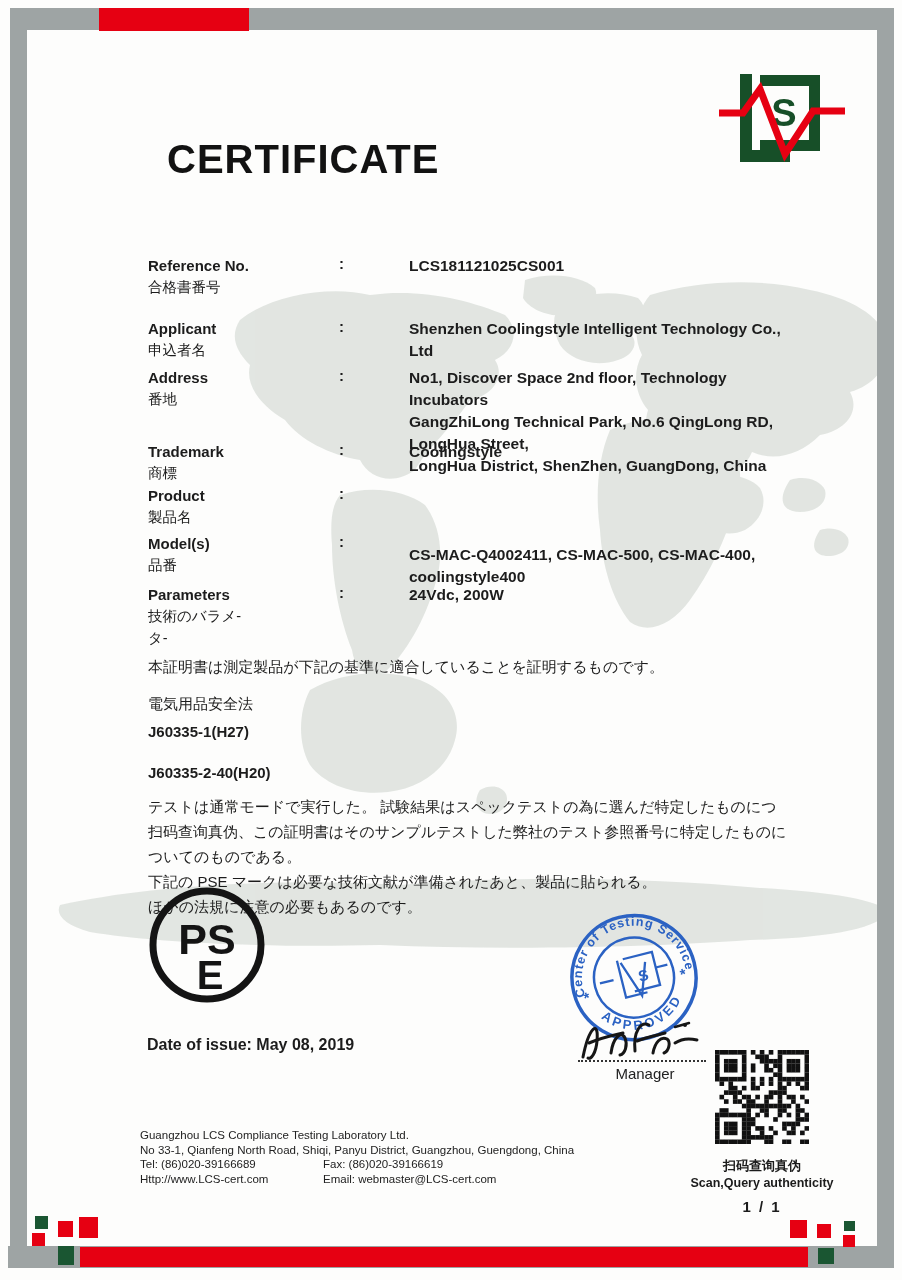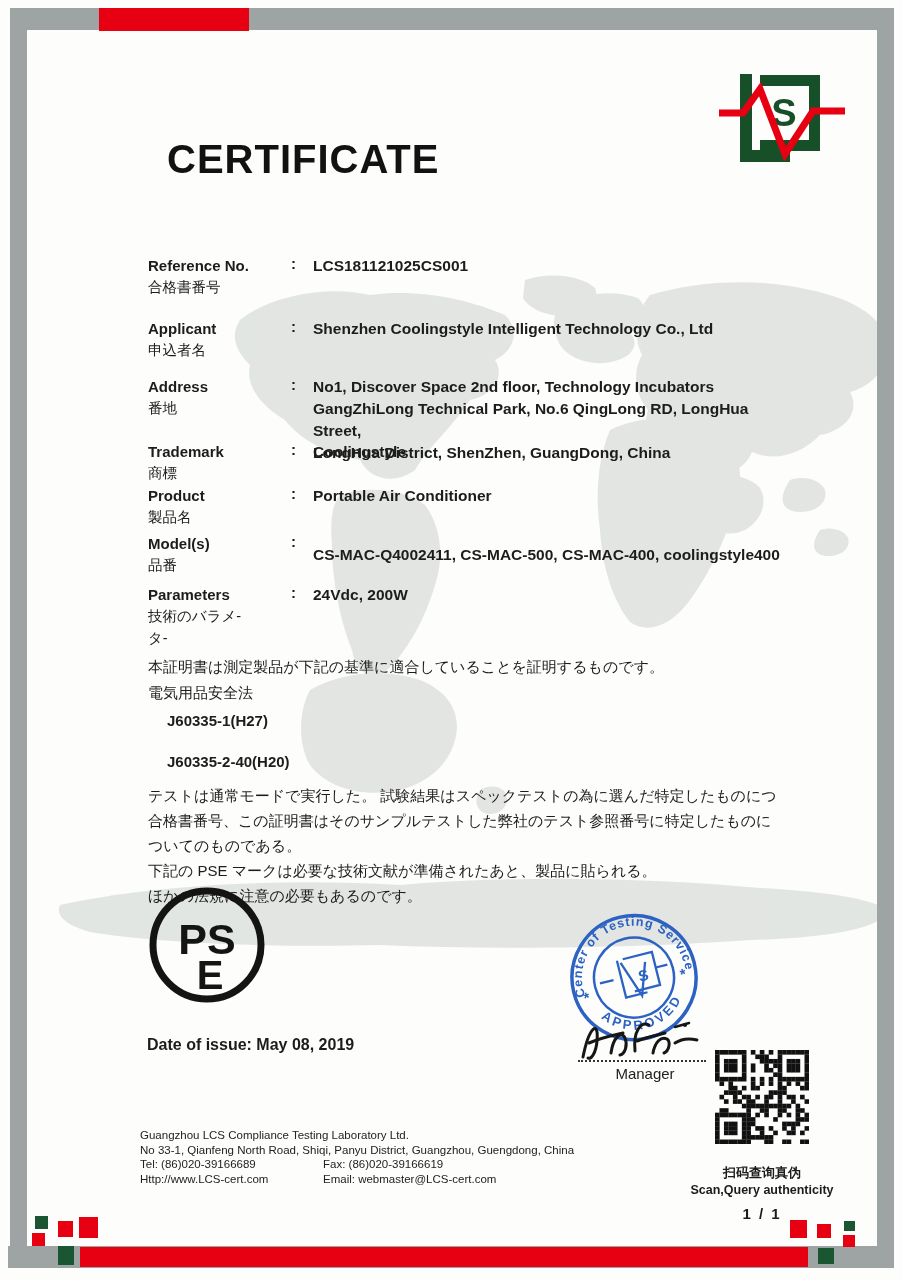--- a/index.html
+++ b/index.html
@@ -22,53 +22,53 @@
   .green { background:#1a5632; }
 
   .content { position:absolute; inset:0; z-index:4; }
 
   .logo { position:absolute; left:703px; top:62px; }
 
   .title { position:absolute; left:167px; top:138px; color:#121212; }
   .title .main { font-size:40px; font-weight:bold; letter-spacing:1px; line-height:1.05;text-align:right; }
   .title .sub  { font-size:25px; font-weight:bold; margin-top:3px; }
 
-  .field-row { position:absolute; left:148px; width:635px; display:flex; align-items:flex-start; }
+  .field-row { position:absolute; left:148px; width:635px; display:flex; align-items:flex-start;gap:48px; }
   .field-label { width:143px; flex:none; }
   .label-en { font-size:15px; font-weight:bold; line-height:1.45; }
   .label-jp { font-size:14.5px; line-height:1.5; white-space:pre-line; }
   .field-colon { width:22px; flex:none; font-size:15px; font-weight:bold; }
   .field-value { flex:1; font-size:15.5px; font-weight:bold; line-height:1.42; white-space:pre-line; }
   .pad-top { padding-top:11px; }
 
   .statements { position:absolute; left:148px; top:654px; width:650px; font-size:15px; line-height:25px; }
   .statements .jp { white-space:pre-line; }
-  .statements .std { font-weight:bold;margin-left:19px; }
-  .st-law  { margin-top:1px; }
+  .statements .std { font-weight:bold; }
+  .st-law  { margin-top:12px; }
   .st-std1 { margin-top:3px; }
   .st-std2 { margin-top:16px; }
   .st-test { margin-top:9px; }
 
   .pse { position:absolute; left:146px; top:884px; }
 
   .stamp { position:absolute; left:562px; top:905px; transform:rotate(-14deg); }
 
   .signature { position:absolute; left:575px; top:1013px; width:140px; }
   .sig-line { position:absolute; left:3px; top:47px; width:128px; border-bottom:2px dotted #333; }
   .sig-role { position:absolute; left:0; top:52px; width:140px; text-align:center; font-size:15px; color:#222; }
 
   .date-issue { position:absolute; left:147px; top:1036px; font-size:16px; font-weight:bold; }
 
   .footer { position:absolute; left:140px; top:1128px; font-size:11.5px; line-height:14.5px; color:#222; }
   .footer .pair { display:flex; }
   .footer .pair .c1 { width:183px; flex:none; }
 
   .qrblock { position:absolute; left:686px; top:1050px; width:152px; text-align:center; }
   .qrblock svg { display:block; margin:0 auto; }
-  .qr-cn { font-size:13px; font-weight:bold; margin-top:20px; }
+  .qr-cn { font-size:13px; font-weight:bold; margin-top:13px; }
   .qr-en { font-size:12.5px; font-weight:bold; margin-top:1px; }
   .qr-page { font-size:15px; font-weight:bold; margin-top:8px; letter-spacing:2px; }
 </style>
 </head>
 <body>
 
 <div class="page">
 
   <svg class="map" width="902" height="1280" viewBox="0 0 902 1280">
     <g fill="#ccd3cc" opacity="0.55">
@@ -136,21 +136,21 @@
 
     <div class="field-row" style="top:318px;">
       <div class="field-label">
           <div class="label-en">Applicant</div>
           <div class="label-jp">申込者名</div>
         </div>
       <div class="field-colon">:</div>
       <div class="field-value">Shenzhen Coolingstyle Intelligent Technology Co., Ltd</div>
     </div>
 
-    <div class="field-row" style="top:376px;">
+    <div class="field-row" style="top:367px;">
       <div class="field-label">
           <div class="label-en">Address</div>
           <div class="label-jp">番地</div>
         </div>
       <div class="field-colon">:</div>
       <div class="field-value">No1, Discover Space 2nd floor, Technology Incubators
 GangZhiLong Technical Park, No.6 QingLong RD, LongHua Street,
 LongHua District, ShenZhen, GuangDong, China</div>
     </div>
 
@@ -162,21 +162,20 @@
       <div class="field-colon">:</div>
       <div class="field-value">Coolingstyle</div>
     </div>
 
     <div class="field-row" style="top:485px;">
       <div class="field-label">
           <div class="label-en">Product</div>
           <div class="label-jp">製品名</div>
         </div>
       <div class="field-colon">:</div>
-      <div class="field-value">Portable Air Conditioner</div>
     </div>
 
     <div class="field-row" style="top:533px;">
       <div class="field-label">
           <div class="label-en">Model(s)</div>
           <div class="label-jp">品番</div>
         </div>
       <div class="field-colon">:</div>
       <div class="field-value pad-top">CS-MAC-Q4002411, CS-MAC-500, CS-MAC-400, coolingstyle400</div>
     </div>
@@ -190,21 +189,21 @@
       <div class="field-colon">:</div>
       <div class="field-value">24Vdc, 200W</div>
     </div>
 
     <div class="statements">
       <div class="jp">本証明書は測定製品が下記の基準に適合していることを証明するものです。</div>
       <div class="jp st-law">電気用品安全法</div>
       <div class="std st-std1">J60335-1(H27)</div>
       <div class="std st-std2">J60335-2-40(H20)</div>
       <div class="jp st-test">テストは通常モードで実行した。 試験結果はスペックテストの為に選んだ特定したものにつ
-合格書番号、この証明書はそのサンプルテストした弊社のテスト参照番号に特定したものに
+扫码查询真伪、この証明書はそのサンプルテストした弊社のテスト参照番号に特定したものに
 ついてのものである。</div>
       <div class="jp">下記の PSE マークは必要な技術文献が準備されたあと、製品に貼られる。</div>
       <div class="jp">ほかの法規に注意の必要もあるのです。</div>
     </div>
 
     <div class="pse">
       <svg width="122" height="122" viewBox="0 0 122 122">
         <circle cx="61" cy="61" r="54" fill="none" stroke="#141414" stroke-width="7"></circle>
         <text x="61" y="70" font-size="43" font-weight="bold" fill="#141414" text-anchor="middle" font-family="Liberation Sans, sans-serif">PS</text>
         <text x="64" y="105" font-size="40" font-weight="bold" fill="#141414" text-anchor="middle" font-family="Liberation Sans, sans-serif">E</text>

